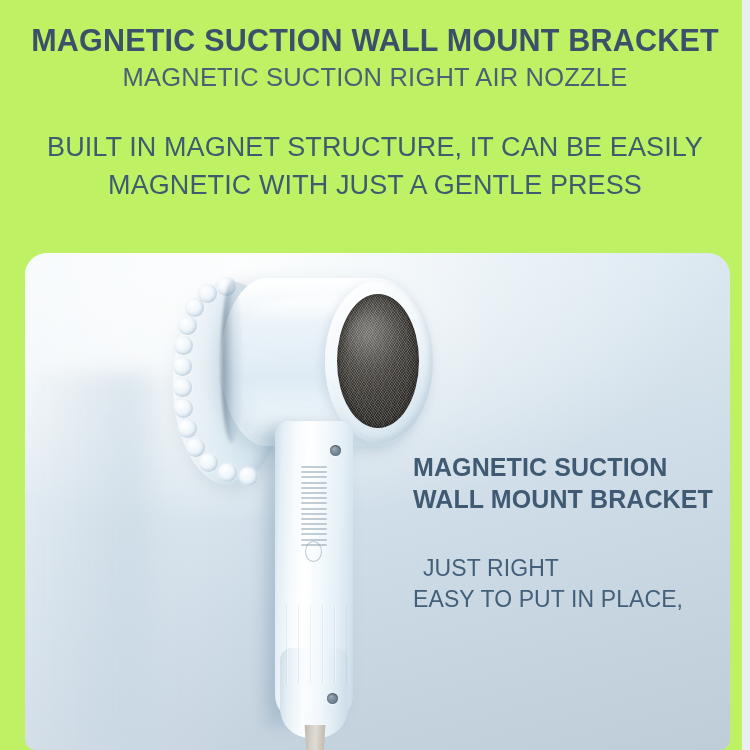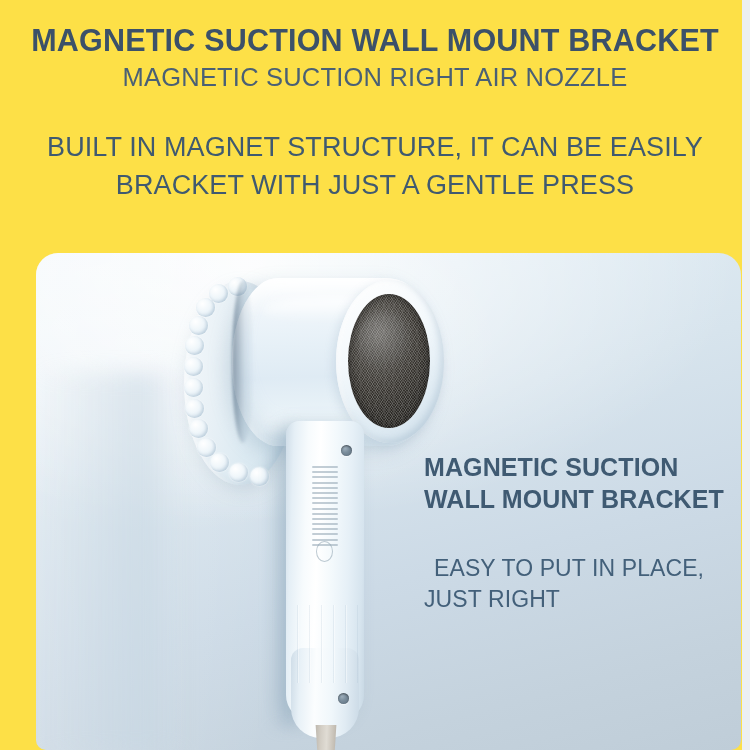--- a/index.html
+++ b/index.html
@@ -5,21 +5,21 @@
   * { margin:0; padding:0; box-sizing:border-box; }
   html, body {
     width:750px; height:750px;
     overflow:hidden;
     background:#eceff2;
     font-family:"Liberation Sans", sans-serif;
   }
   .page {
     position:relative;
     width:742px; height:750px;
-    background:#fde047;
+    background:#bef264;
   }
 
   
   .header {
     position:absolute;
     left:0; top:0; width:750px;
     text-align:center;
   }
   .title-main {
     margin-top:24px;
@@ -45,21 +45,21 @@
     font-weight:400;
     letter-spacing:0.1px;
     color:#405a70;
     line-height:1.38;
   }
   .tagline div { white-space:nowrap; }
 
   
   .photo {
     position:absolute;
-    left:36px; top:253px;
+    left:25px; top:253px;
     width:705px; height:497px;
     border-radius:22px 22px 10px 10px;
     overflow:hidden;
     background:
       radial-gradient(120% 90% at 30% 2%, rgba(255,255,255,0.88) 0%, rgba(255,255,255,0.0) 58%),
       linear-gradient(165deg,
         #e6f1f7 0%,
         #dfebf3 18%,
         #d7e4ed 38%,
         #ccdae6 62%,
@@ -298,21 +298,21 @@
 </head>
 <body>
 
 <div class="page">
 
   <div class="header">
     <div class="title-main">MAGNETIC SUCTION WALL MOUNT BRACKET</div>
     <div class="title-sub">MAGNETIC SUCTION RIGHT AIR NOZZLE</div>
     <div class="tagline">
       <div>BUILT IN MAGNET STRUCTURE, IT CAN BE EASILY</div>
-      <div>BRACKET WITH JUST A GENTLE PRESS</div>
+      <div>MAGNETIC WITH JUST A GENTLE PRESS</div>
     </div>
   </div>
 
   <div class="photo">
 
     <div class="wall-sheen"></div>
     <div class="wall-edge"></div>
 
     <div class="bracket">
       <div class="bracket-shadow"></div>
@@ -367,19 +367,19 @@
     <div class="label-cert"></div>
 
     <div class="cord"></div>
 
     <div class="overlay">
       <div class="ov-h">
         <div>MAGNETIC SUCTION</div>
         <div>WALL MOUNT BRACKET</div>
       </div>
       <div class="ov-p">
+        <div>JUST RIGHT</div>
         <div>EASY TO PUT IN PLACE,</div>
-        <div>JUST RIGHT</div>
       </div>
     </div>
 
   </div>
 </div>
 
 </body></html>

